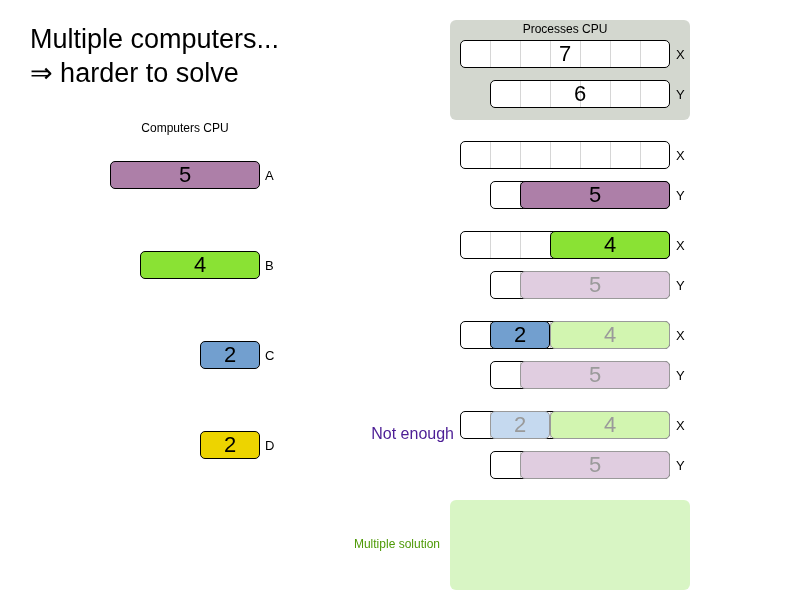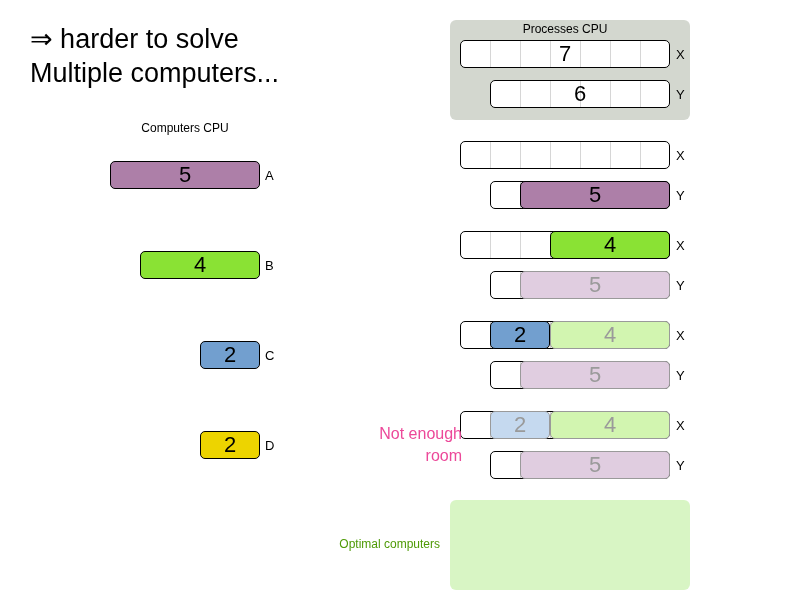--- a/index.html
+++ b/index.html
@@ -15,22 +15,22 @@
   .block { position: absolute; height: 28px; box-sizing: border-box; border: 1px solid #000; border-radius: 5px;
            text-align: center; font-size: 22px; line-height: 26px; }
   .block.faded { border-color: #9a9a9a; color: #9a9a9a; }
   .row-label { position: absolute; font-size: 13px; line-height: 14px; }
   .note { font-size: 16px; line-height: 22px; text-align: right; }
 </style>
 </head>
 <body>
 
 <div class="abs title">
+  <div>Multiple computers...</div>
   <div>⇒ harder to solve</div>
-  <div>Multiple computers...</div>
 </div>
 
 <div class="abs section-label" style="left:110px; top:121px; width:150px;">Computers CPU</div>
 
 <div class="block abs" id="proc-A" style="left: 110px; top: 161px; width: 150px; background: rgb(173, 127, 168);">5</div>
 <div class="row-label" style="left:265px; top:169px;">A</div>
 
 <div class="block abs" id="proc-B" style="left: 140px; top: 251px; width: 120px; background: rgb(138, 226, 52);">4</div>
 <div class="row-label" style="left:265px; top:259px;">B</div>
 
@@ -143,19 +143,18 @@
     <div class="bin" style="left: 460px; top: 511px; width: 210px;"></div>
     <div class="block" style="left: 460px; top: 511px; width: 60px; background: rgb(237, 212, 0);">2</div>
     <div class="block" style="left: 520px; top: 511px; width: 150px; background: rgb(173, 127, 168);">5</div>
     <div class="row-label" style="left: 676px; top: 519px;">X</div>
     <div class="bin" style="left: 490px; top: 551px; width: 180px;"></div>
     <div class="block" style="left: 490px; top: 551px; width: 60px; background: rgb(114, 159, 207);">2</div>
     <div class="block" style="left: 550px; top: 551px; width: 120px; background: rgb(138, 226, 52);">4</div>
     <div class="row-label" style="left: 676px; top: 559px;">Y</div>
   </div>
 
-<div class="abs note" id="note-warning" style="left: 342px; top: 423px; width: 120px; color: #ec4899;">
+<div class="abs note" id="note-warning" style="left: 334px; top: 423px; width: 120px; color: #4c1d95;">
   <div>Not enough</div>
-  <div>room</div>
 </div>
 
 <div class="abs panel" id="optimal-panel" style="left: 450px; top: 500px; width: 240px; height: 90px; background: rgb(216, 245, 196);"></div>
-<div class="abs" id="optimal-label" style="left: 330px; top: 537px; width: 110px; font-size: 12px; text-align: right; color: rgb(78, 154, 6);">Optimal computers</div>
+<div class="abs" id="optimal-label" style="left: 330px; top: 537px; width: 110px; font-size: 12px; text-align: right; color: rgb(78, 154, 6);">Multiple solution</div>
 
 </body></html>

